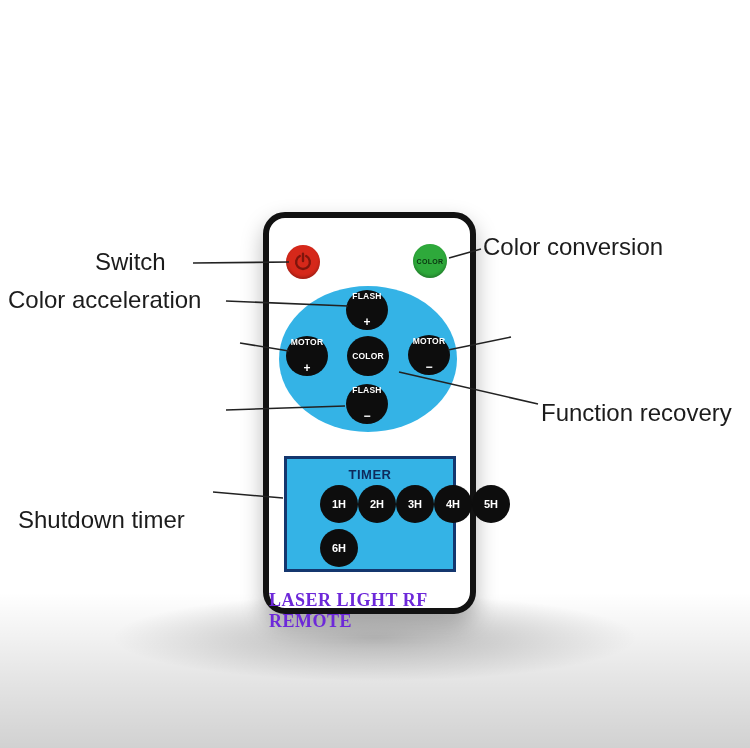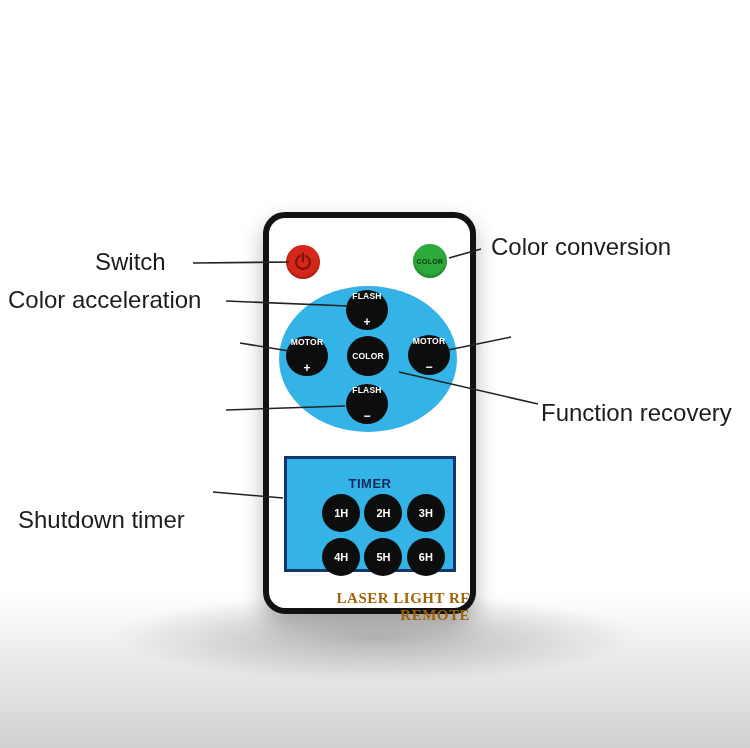--- a/index.html
+++ b/index.html
@@ -45,48 +45,48 @@
   .key-mode{left:78px;top:118px;}
   .key-motor-minus{left:139px;top:117px;}
   .key-flash-minus{left:77px;top:166px;}
   
   .timer-box{
     position:absolute;left:15px;top:238px;width:172px;height:116px;box-sizing:border-box;
     background:#34b3e6;border:3px solid #14366e;
   }
   .timer-title{
     text-align:center;font-size:13px;font-weight:bold;color:#0e2a5c;
-    letter-spacing:0.5px;margin-top:17px;
+    letter-spacing:0.5px;margin-top:8px;
   }
   .timer-grid{
-    display:grid;grid-template-columns:repeat(3,1fr);justify-items:center;
+    display:grid;grid-template-columns:repeat(5,1fr);justify-items:center;
     row-gap:6px;padding:3px 6px 0 6px;margin-left:27px;
   }
   .timer-key{
     width:38px;height:38px;border-radius:50%;background:#0d0d0d;color:#fff;
     display:flex;align-items:center;justify-content:center;
     font-size:11px;font-weight:bold;
   }
   .remote-footer{
-    position:absolute;left:0;right:0;top:372px;text-align:right;
-    font-family:"Liberation Serif",serif;font-weight:bold;font-size:15px;
-    letter-spacing:0.5px;color:#a16207;
+    position:absolute;left:0;right:0;top:372px;text-align:left;
+    font-family:"Liberation Serif",serif;font-weight:bold;font-size:18px;
+    letter-spacing:0.5px;color:#6d28d9;
   }
   
   .lines{position:absolute;left:0;top:0;width:750px;height:748px;z-index:5;pointer-events:none;}
   .lines line{stroke:#222;stroke-width:1.6;}
   
   .label{
     position:absolute;z-index:6;font-size:24px;color:#1c1c1c;line-height:1.1;white-space:nowrap;
   }
   .lbl-switch{left:95px;top:249px;}
   .lbl-flash-acc{left:8px;top:287px;}
   .lbl-motor-acc{left:5px;top:329px;}
   .lbl-shutdown{left:18px;top:507px;}
-  .lbl-color-conv{left:483px;top:234px;margin-left:8px;}
+  .lbl-color-conv{left:483px;top:234px;}
   .lbl-motor-dec{left:513px;top:323px;}
   .lbl-func-rec{left:541px;top:400px;}
 </style>
 </head>
 <body>
 
 <div class="canvas">
 
   <div class="floor-shade"></div>
   <div class="contact-shadow"></div>

